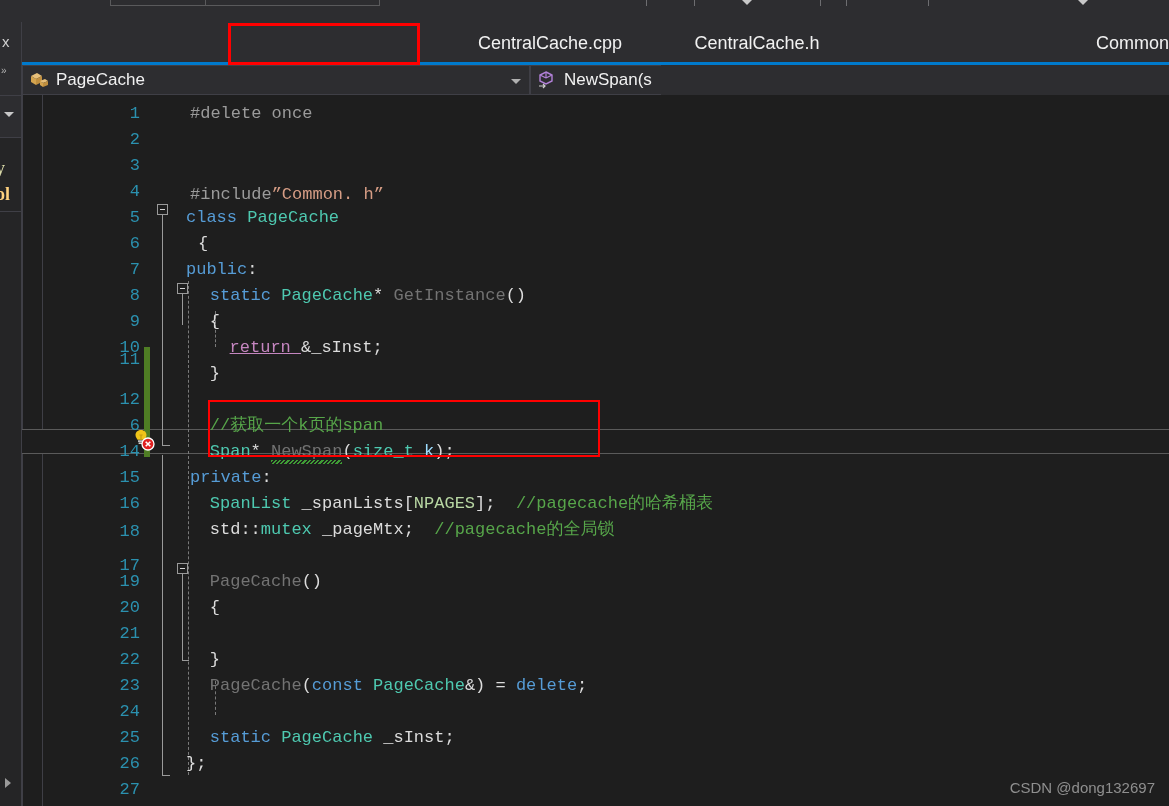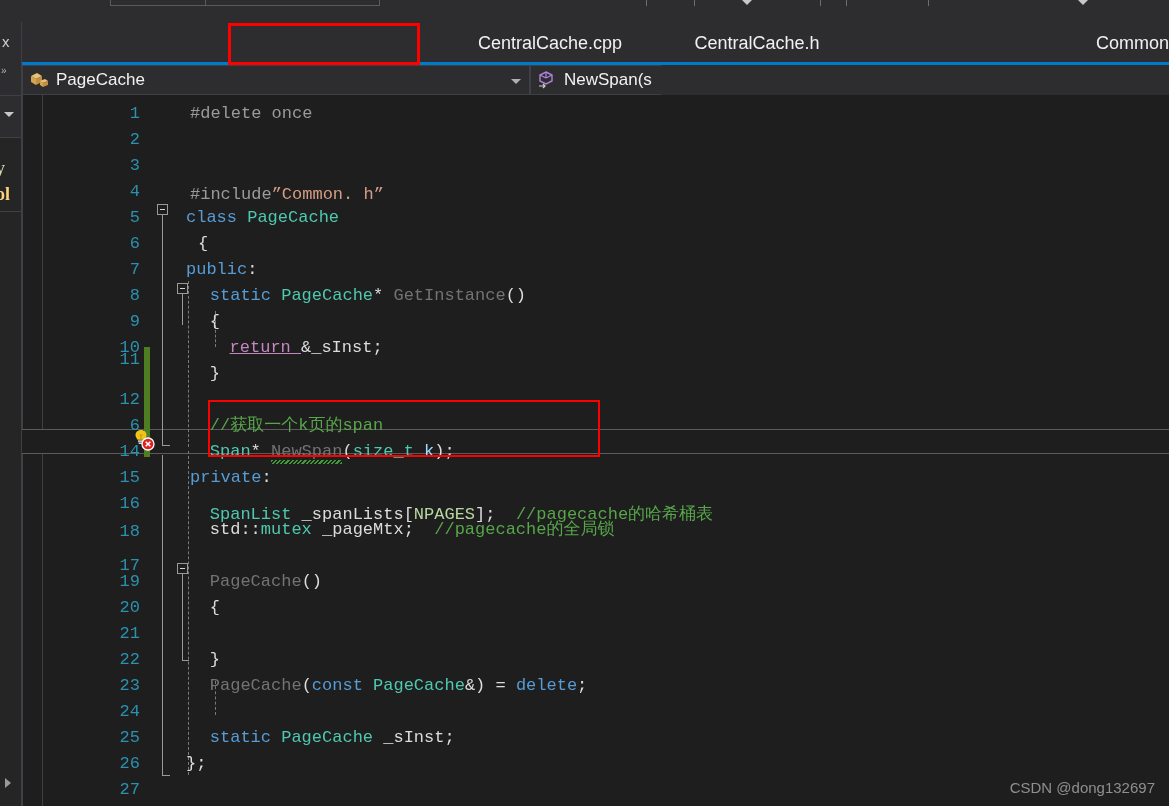--- a/index.html
+++ b/index.html
@@ -529,21 +529,21 @@
         <div class="codeline" style="top: 139px; left: 175.9px;"><span class="c-punct">{</span></div>
         <div class="codeline" style="top: 165px; left: 164px;"><span class="c-kw">public</span><span class="c-punct">:</span></div>
         <div class="codeline" style="top: 191px; left: 187.8px;"><span class="c-kw">static </span><span class="c-type">PageCache</span><span class="c-punct">* </span><span class="c-fn">GetInstance</span><span class="c-punct">()</span></div>
         <div class="codeline" style="top: 217px; left: 187.8px;"><span class="c-punct">{</span></div>
         <div class="codeline" style="top: 243px; left: 207.6px;"><span class="c-kw2">return </span><span class="c-plain">&amp;_sInst;</span></div>
         <div class="codeline" style="top: 269px; left: 187.8px;"><span class="c-punct">}</span></div>
         <div class="codeline" style="top: 295px; left: 168px;"></div>
         <div class="codeline" style="top: 321px; left: 187.8px;"><span class="c-com">//获取一个k页的span</span></div>
         <div class="codeline" style="top: 347px; left: 187.8px;"><span class="c-type">Span</span><span class="c-punct">* </span><span class="c-fn squig">NewSpan</span><span class="c-punct">(</span><span class="c-type">size_t </span><span class="c-var">k</span><span class="c-punct">);</span></div>
         <div class="codeline" style="top: 373px; left: 168px;"><span class="c-kw">private</span><span class="c-punct">:</span></div>
-        <div class="codeline" style="top: 410px; left: 187.8px;"><span class="c-type">SpanList</span><span class="c-plain"> _spanLists[</span><span class="c-macro">NPAGES</span><span class="c-plain">];  </span><span class="c-com">//pagecache的哈希桶表</span></div>
+        <div class="codeline" style="top: 399px; left: 187.8px;"><span class="c-type">SpanList</span><span class="c-plain"> _spanLists[</span><span class="c-macro">NPAGES</span><span class="c-plain">];  </span><span class="c-com">//pagecache的哈希桶表</span></div>
         <div class="codeline" style="top: 425px; left: 187.8px;"><span class="c-plain">std</span><span class="c-punct">::</span><span class="c-type">mutex</span><span class="c-plain"> _pageMtx;  </span><span class="c-com">//pagecache的全局锁</span></div>
         <div class="codeline" style="top: 451px; left: 168px;"></div>
         <div class="codeline" style="top: 477px; left: 187.8px;"><span class="c-fn">PageCache</span><span class="c-punct">()</span></div>
         <div class="codeline" style="top: 503px; left: 187.8px;"><span class="c-punct">{</span></div>
         <div class="codeline" style="top: 529px; left: 187.8px;"></div>
         <div class="codeline" style="top: 555px; left: 187.8px;"><span class="c-punct">}</span></div>
         <div class="codeline" style="top: 581px; left: 187.8px;"><span class="c-fn">PageCache</span><span class="c-punct">(</span><span class="c-kw">const </span><span class="c-type">PageCache</span><span class="c-punct">&amp;) = </span><span class="c-kw">delete</span><span class="c-punct">;</span></div>
         <div class="codeline" style="top: 607px; left: 168px;"></div>
         <div class="codeline" style="top: 633px; left: 187.8px;"><span class="c-kw">static </span><span class="c-type">PageCache</span><span class="c-plain"> _sInst;</span></div>
         <div class="codeline" style="top: 659px; left: 164px;"><span class="c-punct">};</span></div>

